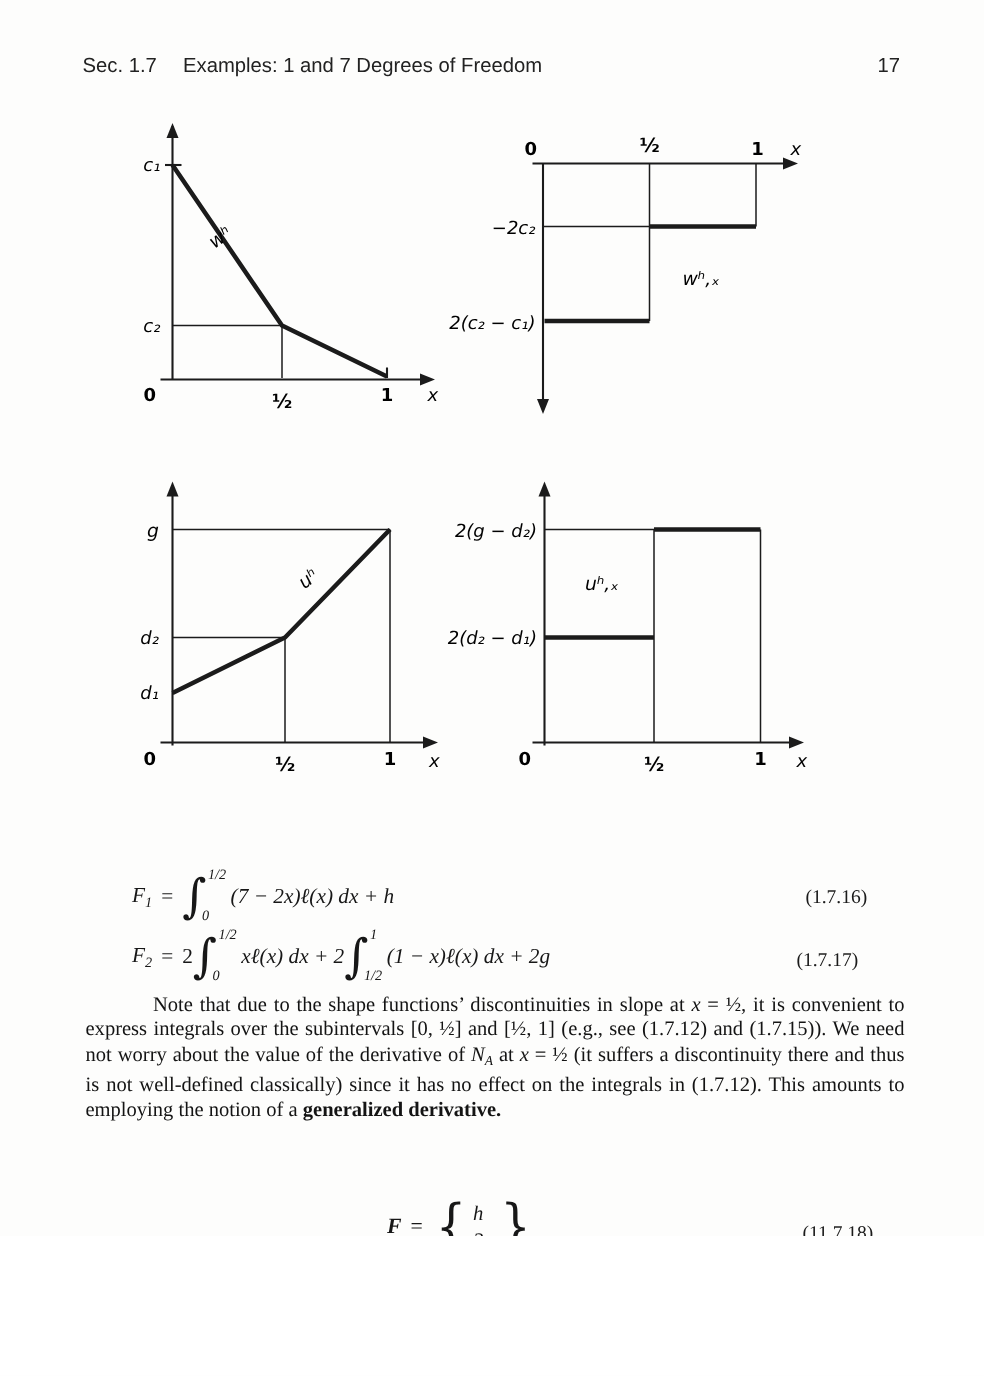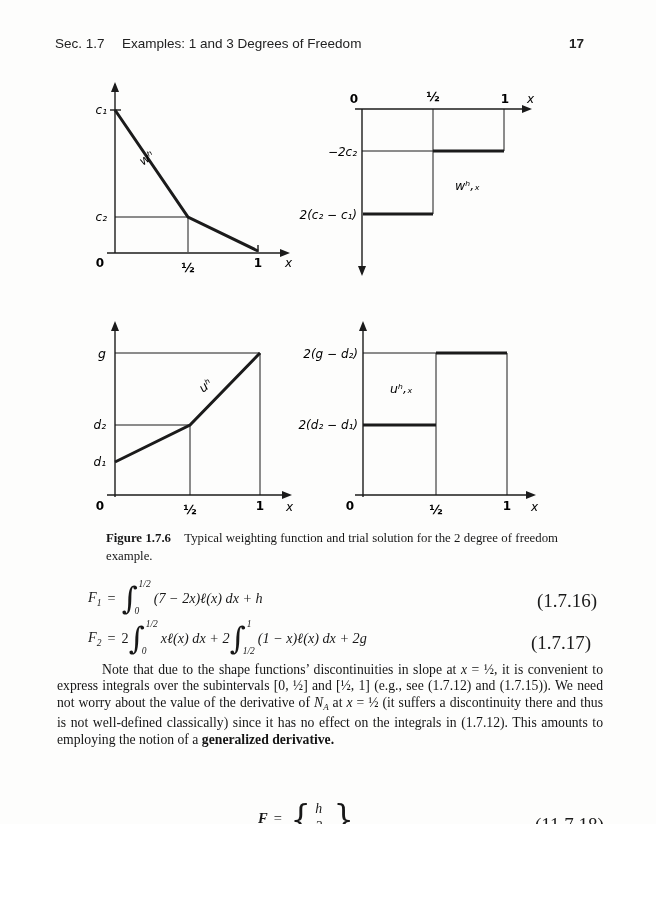--- a/index.html
+++ b/index.html
@@ -4,38 +4,38 @@
 <style>
   html,body{margin:0;padding:0;}
   .page{position:relative;width:656px;height:824px;background:#fdfdfc;overflow:hidden;
         font-family:"Liberation Serif","DejaVu Serif",serif;color:#171717;}
   .abs{position:absolute;}
   
   .hdr{top:36px;left:0;width:656px;font-family:"Liberation Sans","DejaVu Sans",sans-serif;
        font-size:13.5px;color:#222;}
   .hdr-sec{position:absolute;left:55px;top:0;}
   .hdr-title{position:absolute;left:122px;top:0;}
-  .hdr-page{position:absolute;left:569px;top:0;font-weight:bold;}
+  .hdr-page{position:absolute;left:585px;top:0;font-weight:normal;}
   
   svg text{font-family:"DejaVu Sans","Liberation Sans",sans-serif;}
   .fig-svg{top:0;left:0;}
   
   .caption{top:530px;left:106px;width:452px;font-size:12.8px;line-height:1.38;text-align:justify;}
   .cap-label{font-weight:bold;}
   
   .eq-row{display:flex;align-items:center;font-size:14.2px;font-style:italic;}
   .eq-lhs{font-style:italic;}
   .eq-lhs sub,.sub-sm{font-size:9.5px;font-style:italic;}
   .eq-sign{font-style:normal;padding:0 6px;}
   .int-glyph{font-size:31px;font-style:normal;line-height:1;font-family:"DejaVu Serif",serif;}
   .int-lims{display:inline-flex;flex-direction:column;justify-content:space-between;
             height:36px;font-size:9.5px;font-style:italic;margin:0 3px 0 1px;line-height:1;}
   .int-lims .lt{align-self:flex-start;}
   .int-lims .lb{align-self:flex-start;margin-left:-4px;}
-  .eq-num{font-size:19px;font-style:normal;color:#1b1b1b;}
+  .eq-num{font-size:13px;font-style:normal;color:#1b1b1b;}
   
   .body-text{top:662px;left:57px;width:546px;font-size:13.7px;line-height:16.4px;color:#141414;}
   .body-text p{margin:0;text-align:justify;}
   .indent{text-indent:45px;}
   .sg-i{font-style:italic;}
   .sg-bi{font-weight:bold;}
   .sg-sub{font-size:9px;vertical-align:-3px;font-style:italic;}
   
   .vec-eq{top:798px;left:258px;display:flex;align-items:center;font-size:14.5px;}
   .vec-lhs{font-weight:bold;font-style:italic;}
@@ -48,21 +48,21 @@
   
   .wm{top:830px;left:0;mix-blend-mode:multiply;}
 </style>
 </head>
 <body>
 
 <div class="page">
 
   <div class="abs hdr">
     <span class="hdr-sec">Sec. 1.7</span>
-    <span class="hdr-title">Examples: 1 and 3 Degrees of Freedom</span>
+    <span class="hdr-title">Examples: 1 and 7 Degrees of Freedom</span>
     <span class="hdr-page">17</span>
   </div>
 
   <svg class="abs fig-svg" width="656" height="530" viewBox="0 0 656 530">
     <g stroke="#1b1b1b" fill="none" stroke-linecap="butt">
 
       <g>
         <path d="M115,253 V84" stroke-width="1.4"></path>
         <path d="M107,253 H286" stroke-width="1.4"></path>
         <path d="M115,82 l-4,10 h8 z" fill="#1b1b1b" stroke="none"></path>
@@ -130,25 +130,20 @@
 
     <text x="358" y="358" text-anchor="end" font-size="12" font-style="italic">2(g − d₂)</text>
     <text x="358" y="429" text-anchor="end" font-size="12" font-style="italic">2(d₂ − d₁)</text>
     <text x="354" y="510" text-anchor="end" font-size="12" font-weight="bold">0</text>
     <text x="436" y="514" text-anchor="middle" font-size="13" font-weight="bold">½</text>
     <text x="507" y="510" text-anchor="middle" font-size="12" font-weight="bold">1</text>
     <text x="531" y="511" font-size="12" font-style="italic">x</text>
     <text x="390" y="393" font-size="12.5" font-style="italic">uʰ,ₓ</text>
   </svg>
 
-  <div class="abs caption">
-    <span class="cap-label">Figure 1.7.6</span>
-    <span>&nbsp;&nbsp;</span>
-    <span>Typical weighting function and trial solution for the 2 degree of freedom example.</span>
-  </div>
 
   <div class="abs eq-row" style="top:580px;left:88px;">
     <span class="eq-lhs"><span>F</span><sub>1</sub></span>
     <span class="eq-sign">=</span>
     <span class="int-glyph">∫</span>
     <span class="int-lims">
         <span class="lt">1/2</span>
         <span class="lb">0</span>
       </span>
     <span>(7 − 2x)ℓ(x) dx + h</span>

